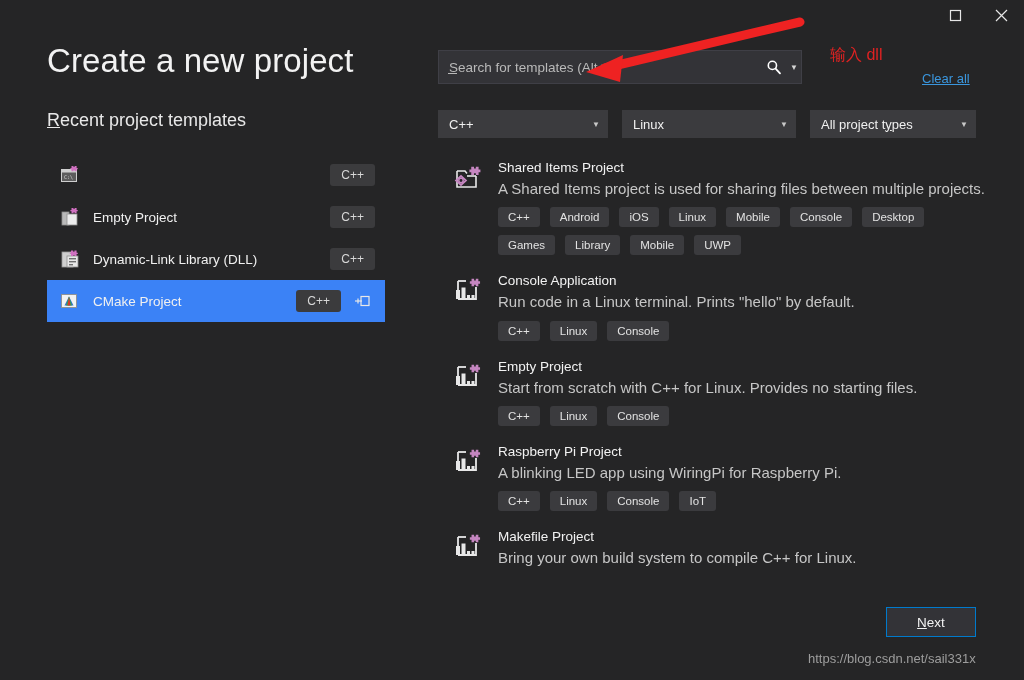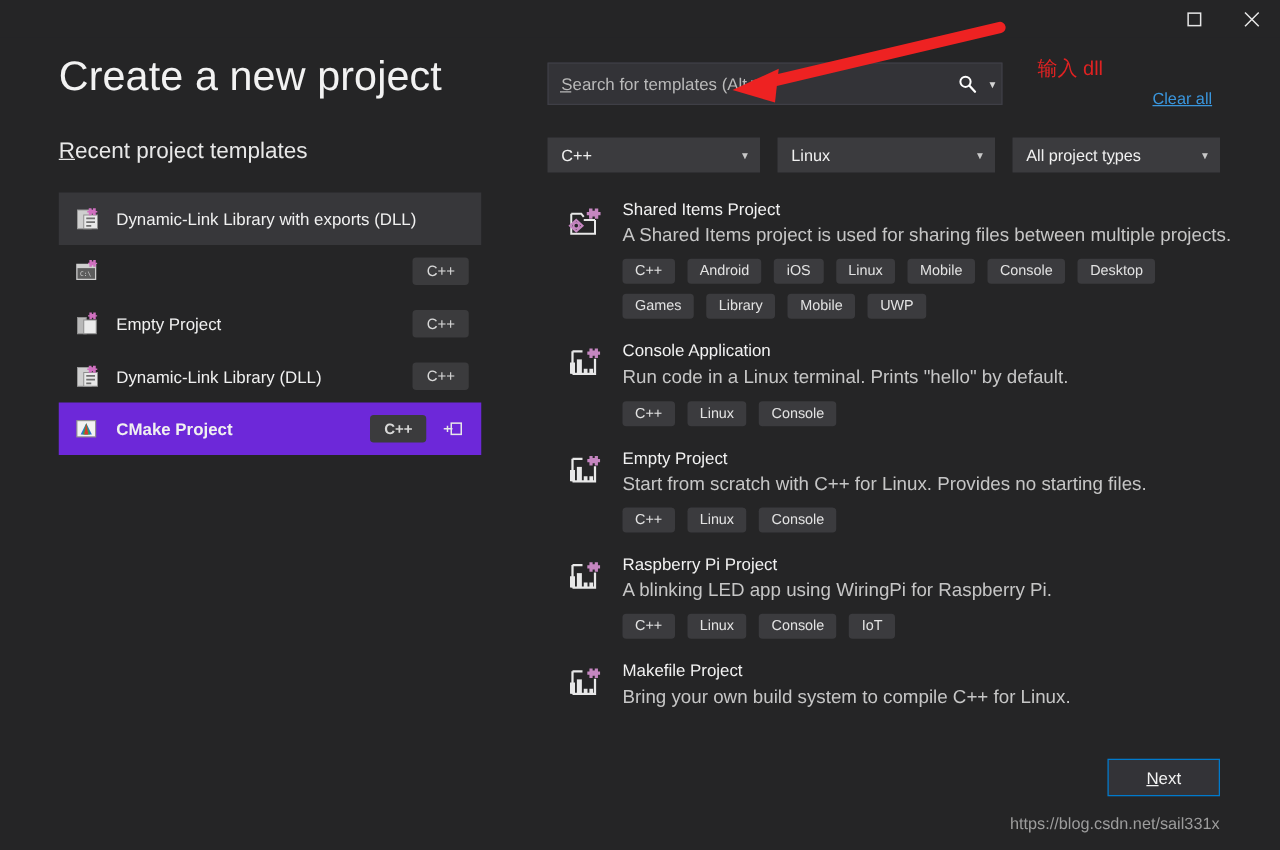--- a/index.html
+++ b/index.html
@@ -51,21 +51,21 @@
     width: 338px;
   }
   .recent-item {
     position: relative;
     display: flex; align-items: center;
     height: 42px;
     padding: 0 10px 0 12px;
     background: transparent;
   }
   .recent-item.selected { background: #37373a; }
-  .recent-item.hover    { background: #6d28d9; font-weight: bold; }
+  .recent-item.hover    { background: #3b82f6; }
 
   .ri-icon { width: 22px; height: 22px; margin-right: 12px; flex: 0 0 22px; position: relative; }
   .ri-label { font-size: 13.5px; color: #f0f0f0; white-space: nowrap; flex: 1 1 auto; }
   .ri-badge {
     font-size: 12px; color: #d8d8d8;
     background: #3b3b3d; border-radius: 3px;
     padding: 4px 11px; margin-left: auto;
   }
   .ri-pin { width: 26px; display: flex; align-items: center; justify-content: center; margin-left: 8px; }
 
@@ -179,33 +179,20 @@
   <div class="left-pane">
 
     <div class="page-title">Create a new project</div>
 
     <div class="recent-header">
       <span class="ak">R</span><span>ecent project templates</span>
     </div>
 
     <div class="recent-list">
 
-      <div class="recent-item selected">
-        <span class="ri-icon">
-          <svg width="22" height="22" viewBox="0 0 22 22" aria-hidden="true">
-            <rect x="3" y="4" width="11" height="15" fill="#cfcfcf" stroke="#9a9a9a" stroke-width="0.8"></rect>
-            <rect x="8" y="8" width="11" height="11" fill="#e8e8e8" stroke="#8f8f8f" stroke-width="0.8"></rect>
-            <rect x="10" y="10" width="7" height="1.4" fill="#6f6f6f"></rect>
-            <rect x="10" y="13" width="7" height="1.4" fill="#6f6f6f"></rect>
-            <rect x="10" y="16" width="4" height="1.4" fill="#6f6f6f"></rect>
-            <path d="M12 2.5h2.2v1.2h1.2V2.5h2.2v2.2h1.2v1.2h-1.2v2.2h-2.2V6.9h-1.2v1.2H12V5.9h-1.2V4.7H12z" fill="#d070c0"></path>
-          </svg>
-        </span>
-        <span class="ri-label">Dynamic-Link Library with exports (DLL)</span>
-      </div>
 
       <div class="recent-item">
         <span class="ri-icon">
           <svg width="22" height="22" viewBox="0 0 22 22" aria-hidden="true">
             <rect x="2.5" y="5.5" width="15" height="12" fill="#5c5c5c" stroke="#cfcfcf" stroke-width="1"></rect>
             <rect x="2.5" y="5.5" width="15" height="3" fill="#cfcfcf"></rect>
             <text x="5" y="14.5" font-size="5" fill="#d8d8d8" font-family="DejaVu Sans Mono, monospace">C:\</text>
             <path d="M12.5 2h2v1.1h1.1V2h2v2.1h1.1v1.1h-1.1v2.1h-2V6.2h-1.1v1.1h-2V5.2h-1.1V4.1h1.1z" fill="#d070c0"></path>
           </svg>
         </span>

